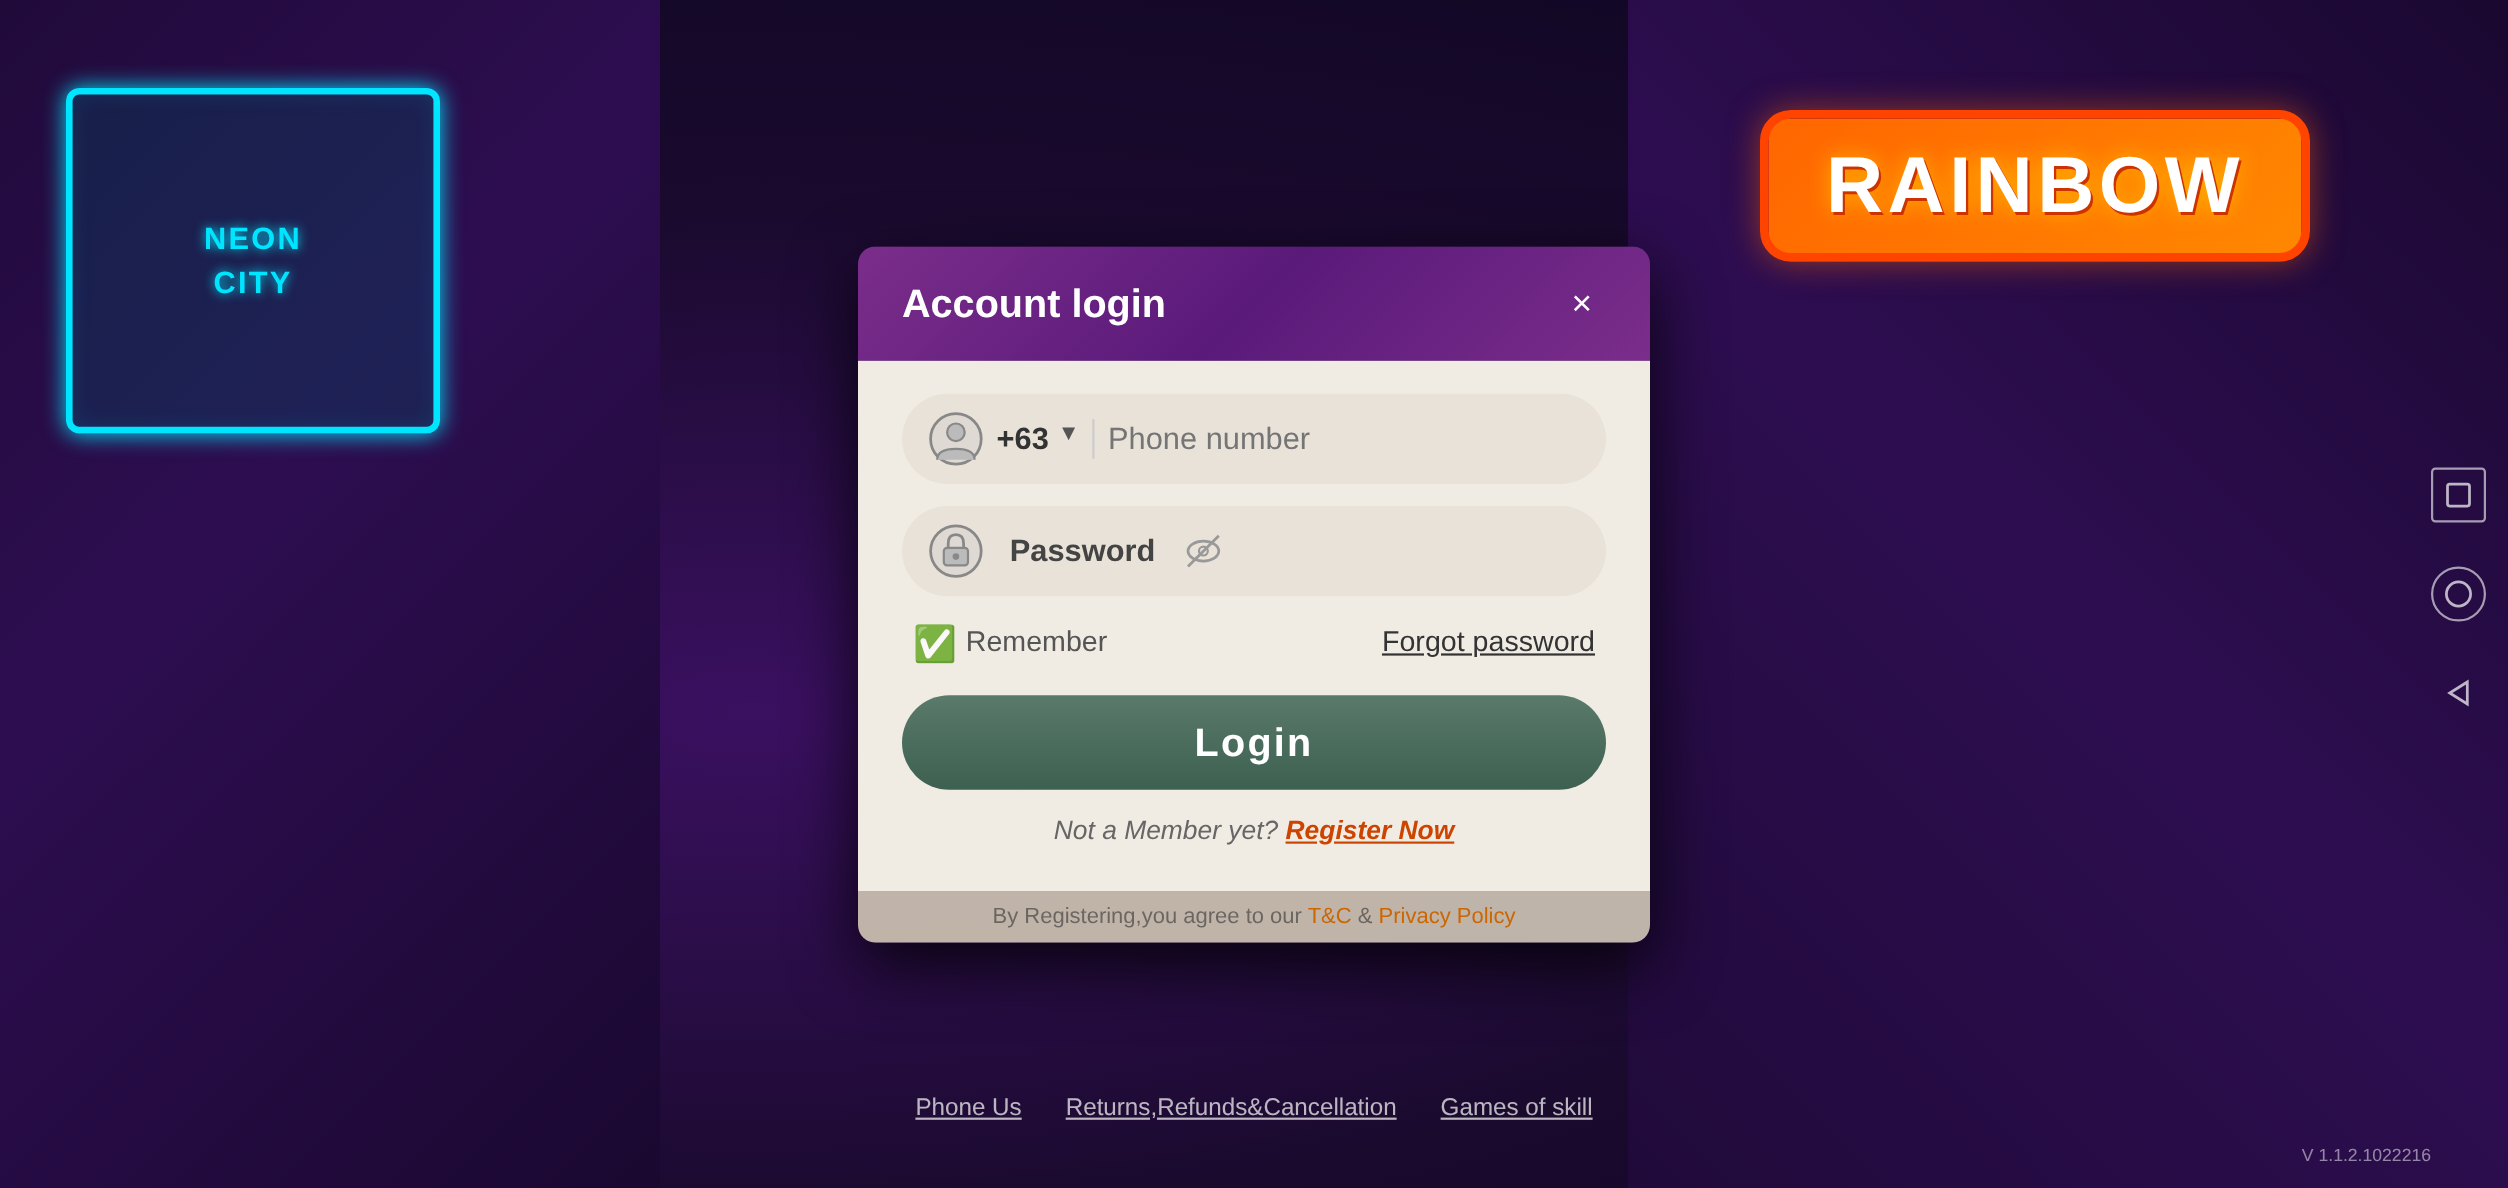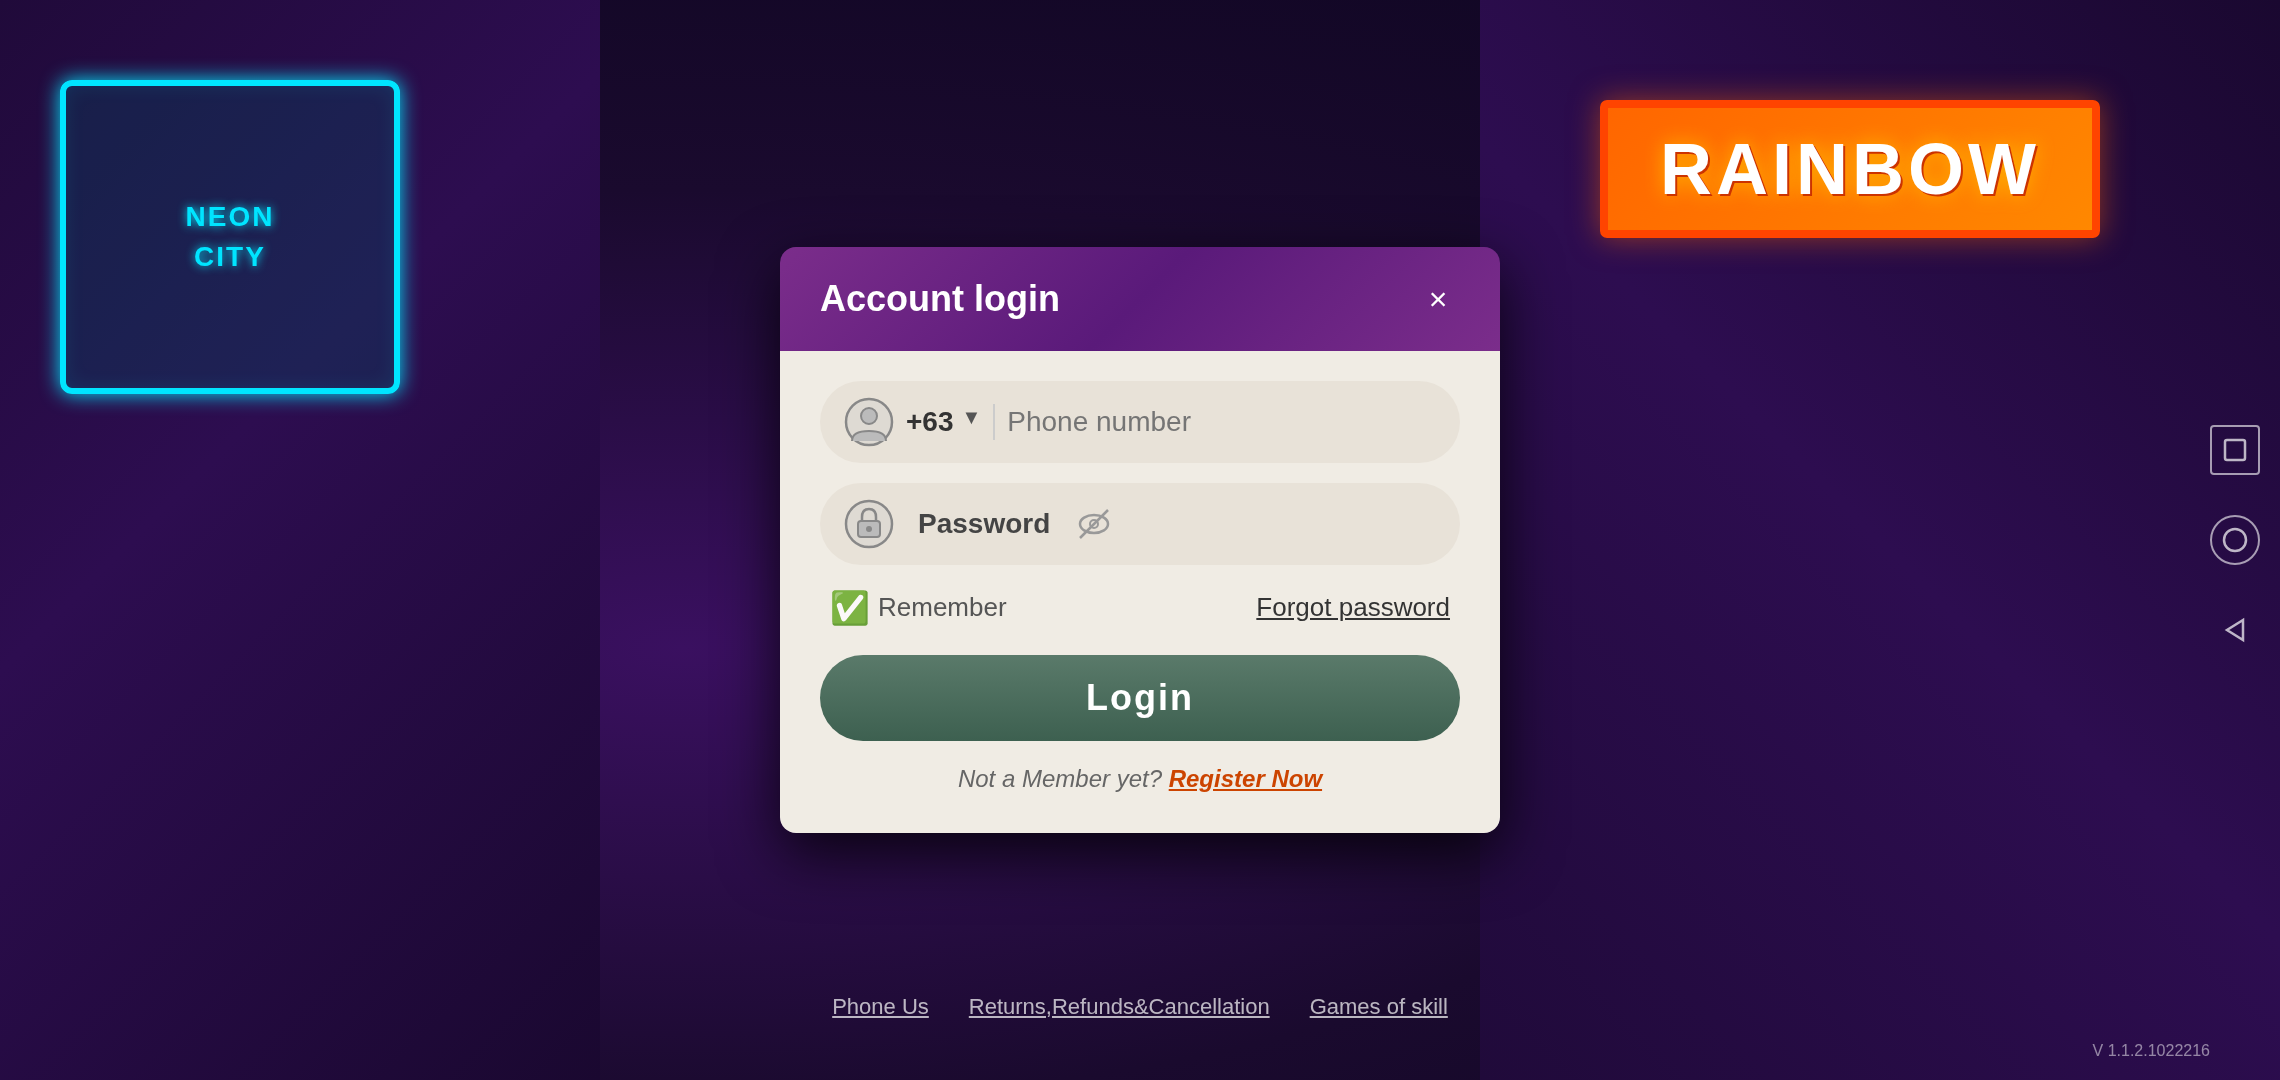--- a/index.html
+++ b/index.html
@@ -76,21 +76,21 @@
       right: 180px;
       top: 100px;
       width: 500px;
       height: 400px;
       z-index: 1;
     }
 
     .rainbow-board {
       background: linear-gradient(135deg, #ff6600, #ff8800);
       border: 8px solid #ff4400;
-      border-radius: 7px;
+      border-radius: 28px;
       padding: 20px 30px;
       text-align: center;
       box-shadow: 0 0 30px rgba(255,100,0,0.5);
     }
 
     .rainbow-title {
       font-size: 72px;
       font-weight: 900;
       color: #fff;
       text-shadow: 2px 2px 0 #cc3300, 0 0 20px rgba(255,200,0,0.8);
@@ -473,20 +473,26 @@
       <button class="login-button">Login</button>
 
       
       <div class="register-row">
         <span>Not a Member yet?</span>
         <span> </span>
         <span class="register-link">Register Now</span>
       </div>
     </div>
 
+    <div class="modal-footer-partial">
+      <span>By Registering,you agree to our </span>
+      <a style="color:#cc6600;">T&amp;C</a>
+      <span> &amp; </span>
+      <a style="color:#cc6600;">Privacy Policy</a>
+    </div>
   </div>
 </div>
 
 <div class="footer-links">
   <div class="footer-nav">
     <a>Phone Us</a>
     <a>Returns,Refunds&amp;Cancellation</a>
     <a>Games of skill</a>
   </div>
 </div>

